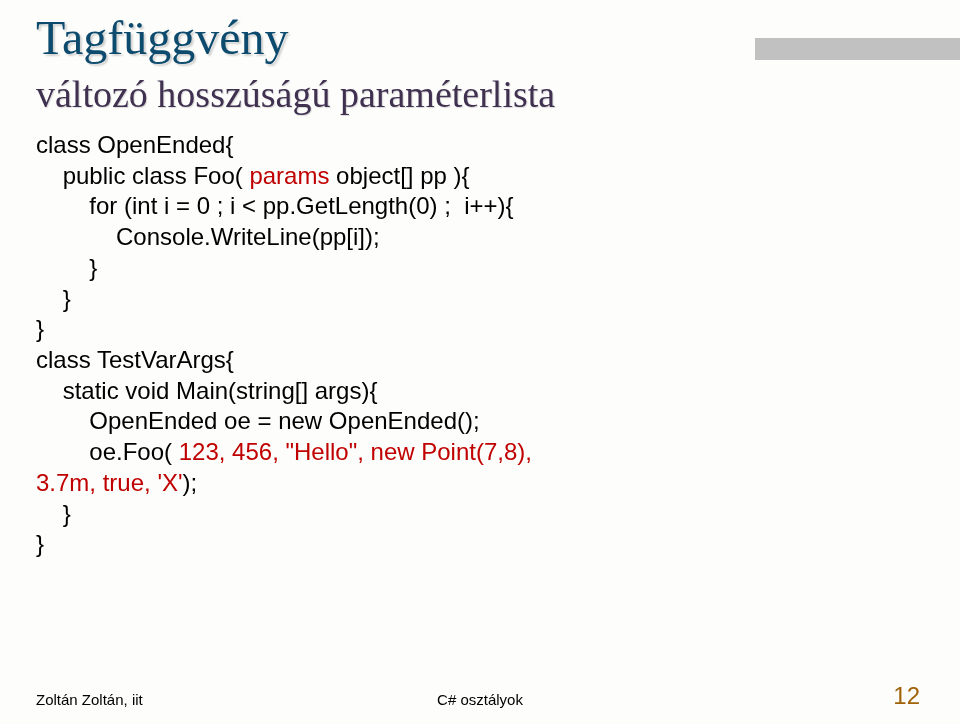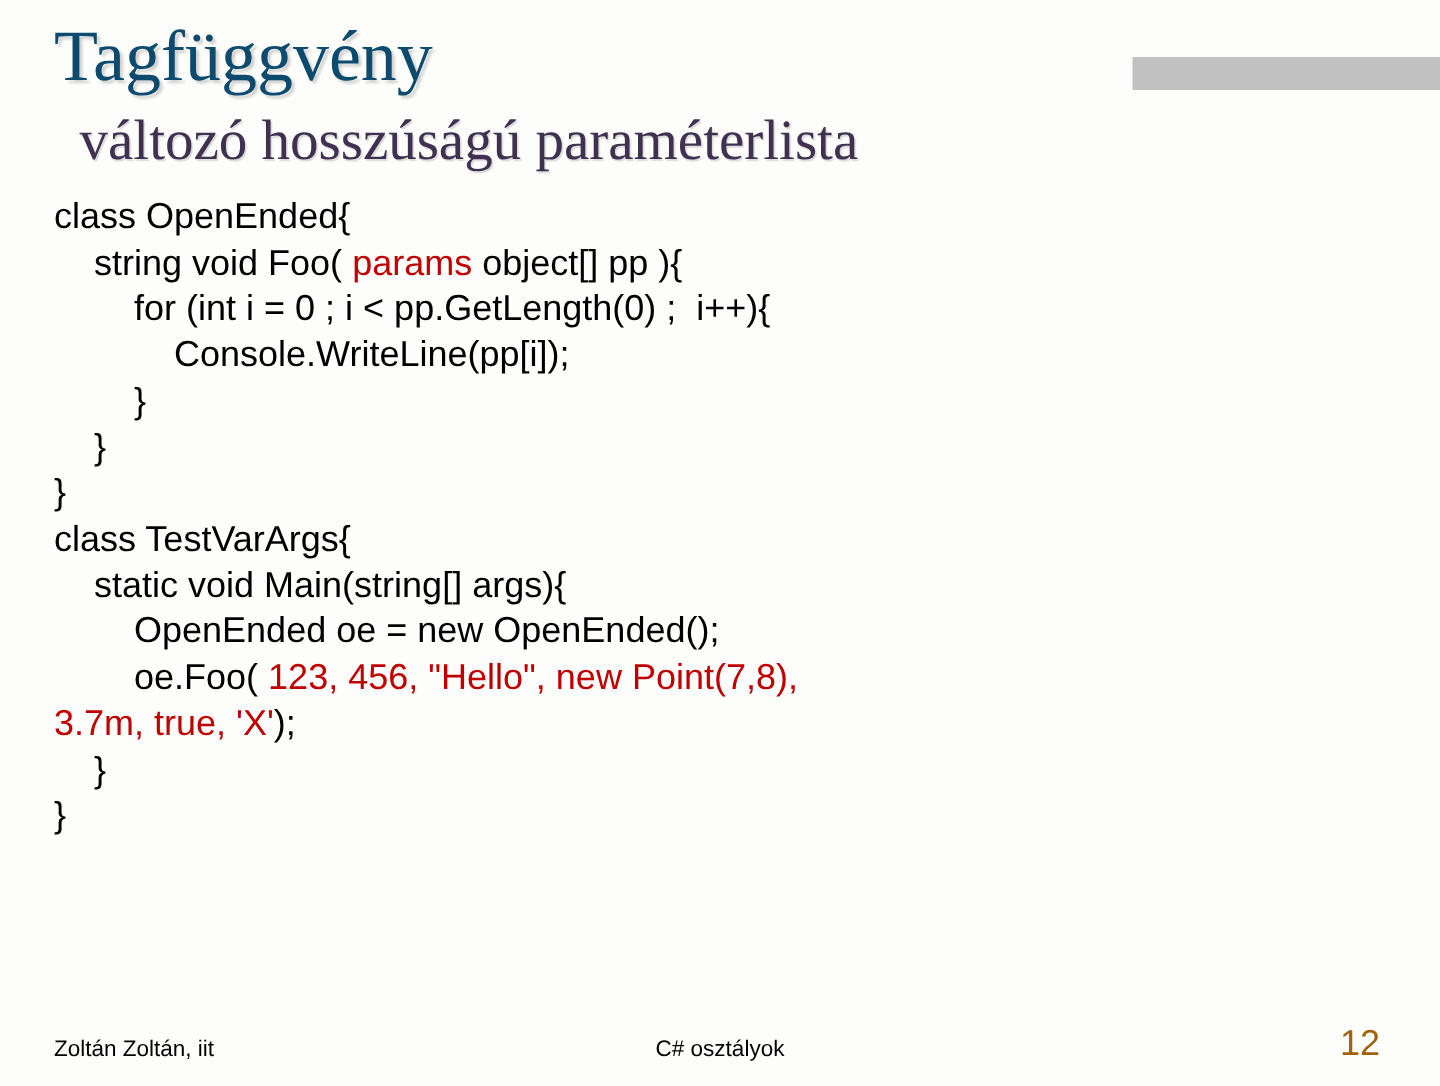--- a/index.html
+++ b/index.html
@@ -27,21 +27,20 @@
     color: #0c4a6e;
     text-shadow: 2px 2px 2px rgba(0,0,0,0.18);
   }
   .subtitle {
     position: absolute;
     left: 36px;
     top: 72px;
     font-size: 38px;
     color: #403151;
     text-shadow: 1px 1px 1px rgba(0,0,0,0.15);
-    margin-left: 17px;
   }
   .code {
     position: absolute;
     left: 36px;
     top: 130px;
     font-family: Arial, Helvetica, sans-serif;
     font-size: 24px;
     line-height: 1.28;
     color: #000;
     white-space: pre;
@@ -76,21 +75,21 @@
 </style>
 </head>
 <body>
 
 <div class="shadow-bar"></div>
 
 <div class="title">Tagfüggvény</div>
 <div class="subtitle">változó hosszúságú paraméterlista</div>
 
 <div class="code"><span>class OpenEnded{</span>
-<span><span>    string void Foo( </span><span class="red">params</span><span> object[] pp ){</span></span>
+<span><span>    public class Foo( </span><span class="red">params</span><span> object[] pp ){</span></span>
 <span>        for (int i = 0 ; i &lt; pp.GetLength(0) ;  i++){</span>
 <span>            Console.WriteLine(pp[i]);</span>
 <span>        }</span>
 <span>    }</span>
 <span>}</span>
 <span>class TestVarArgs{</span>
 <span>    static void Main(string[] args){</span>
 <span>        OpenEnded oe = new OpenEnded();</span>
 <span><span>        oe.Foo( </span><span class="red">123, 456, "Hello", new Point(7,8),</span></span>
 <span><span class="red">3.7m, true, 'X'</span><span>);</span></span>

